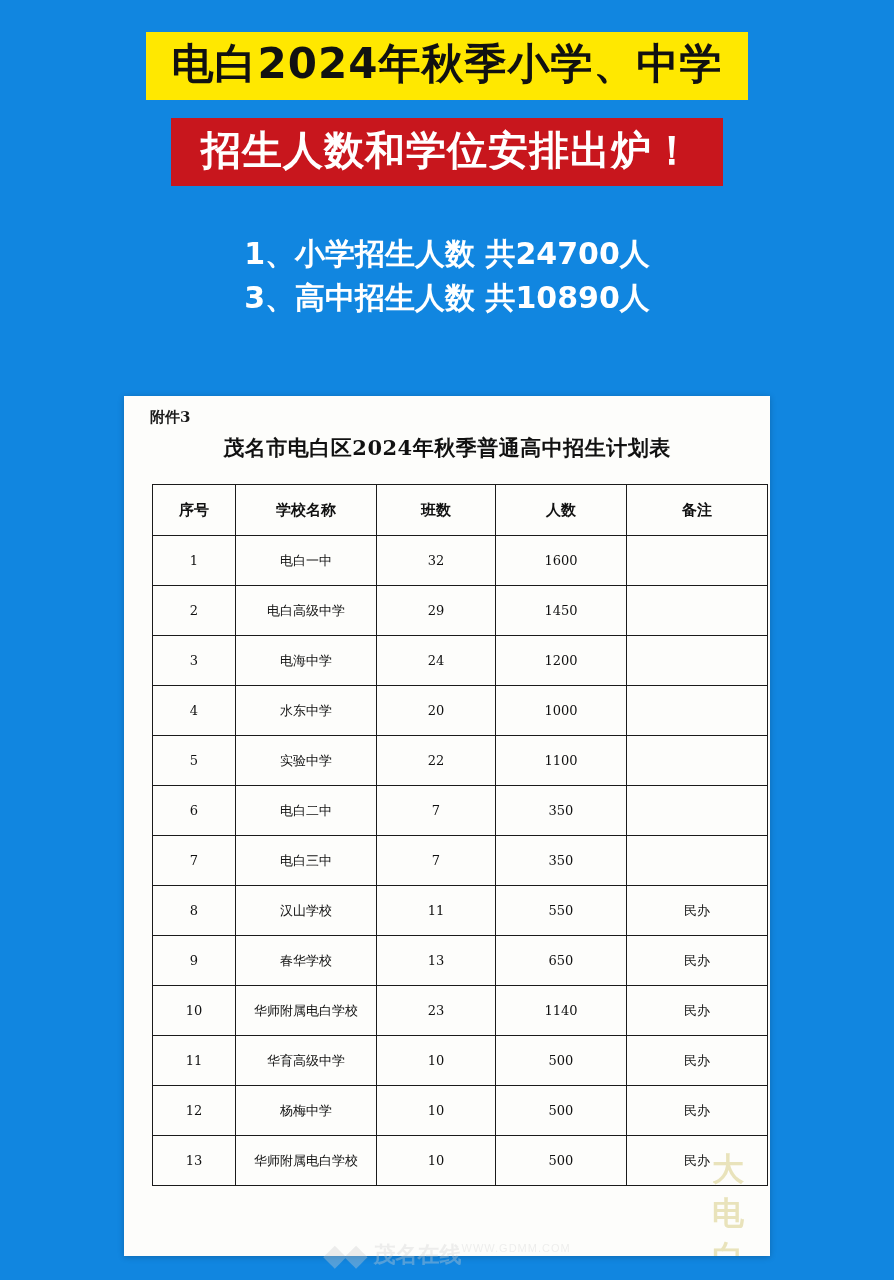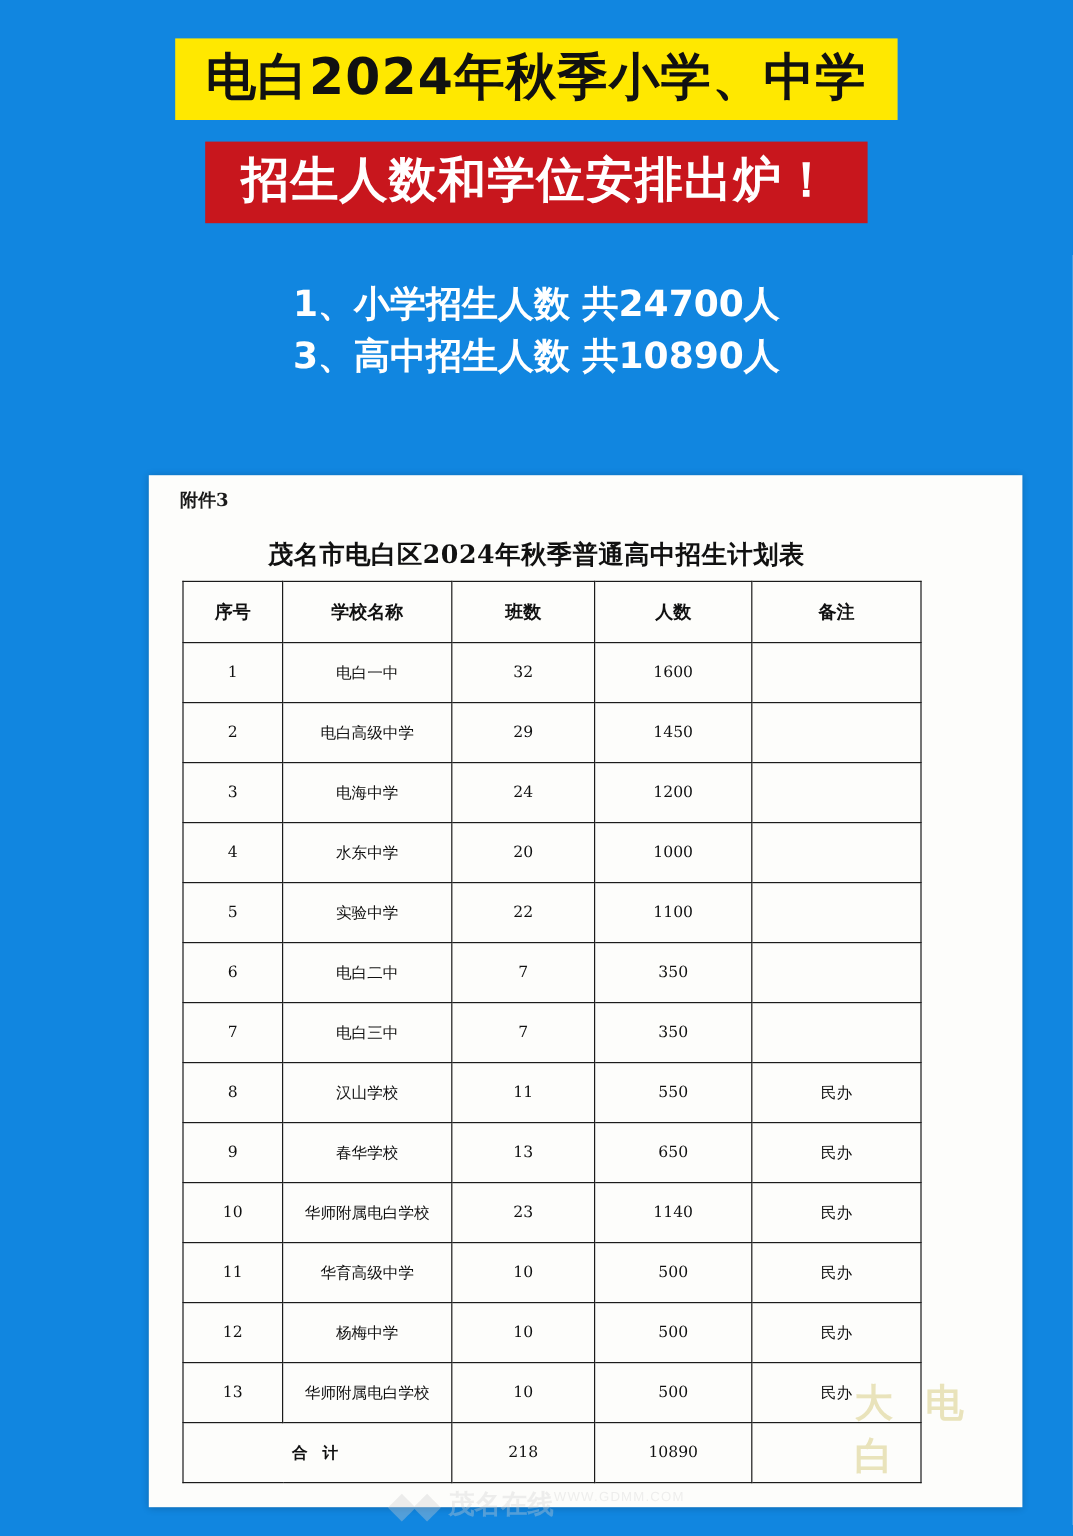--- a/index.html
+++ b/index.html
@@ -58,38 +58,38 @@
     text-align: left;
   }
   .summary-line {
     white-space: nowrap;
   }
   
   .doc {
     position: absolute;
     top: 396px;
     left: 124px;
-    width: 728px;
+    width: 646px;
     height: 860px;
     background: #fdfdfb;
     box-shadow: 0 1px 6px rgba(0,0,0,0.22);
     overflow: hidden;
   }
   .doc-attach {
     position: absolute;
     top: 12px;
     left: 26px;
     font-size: 15px;
     color: #1a1a1a;
     font-family: "DejaVu Serif", "Liberation Serif", serif;
     font-weight: bold;
   }
   .doc-title {
     position: absolute;
-    top: 52px;
+    top: 38px;
     left: 0;
     width: 646px;
     text-align: center;
     font-size: 21px;
     color: #111111;
     font-family: "DejaVu Serif", "Liberation Serif", serif;
     font-weight: bold;
     letter-spacing: 0.5px;
   }
   table.plan {
@@ -290,26 +290,20 @@
           <td>500</td>
           <td>民办</td>
         </tr>
         <tr>
           <td>13</td>
           <td>华师附属电白学校</td>
           <td>10</td>
           <td>500</td>
           <td>民办</td>
         </tr>
-        <tr class="total">
-          <td colspan="2">合  计</td>
-          <td class="num-plain">218</td>
-          <td class="num-plain">10890</td>
-          <td class="num-plain"></td>
-        </tr>
       </tbody>
     </table>
 
     <div class="wm-dabaiyun">大 电 白</div>
   </div>
 
   <div class="wm-bottom">
     <span class="wm-mark">◆◆</span>
     <span class="wm-text">
       <span class="wm-cn">茂名在线</span>

